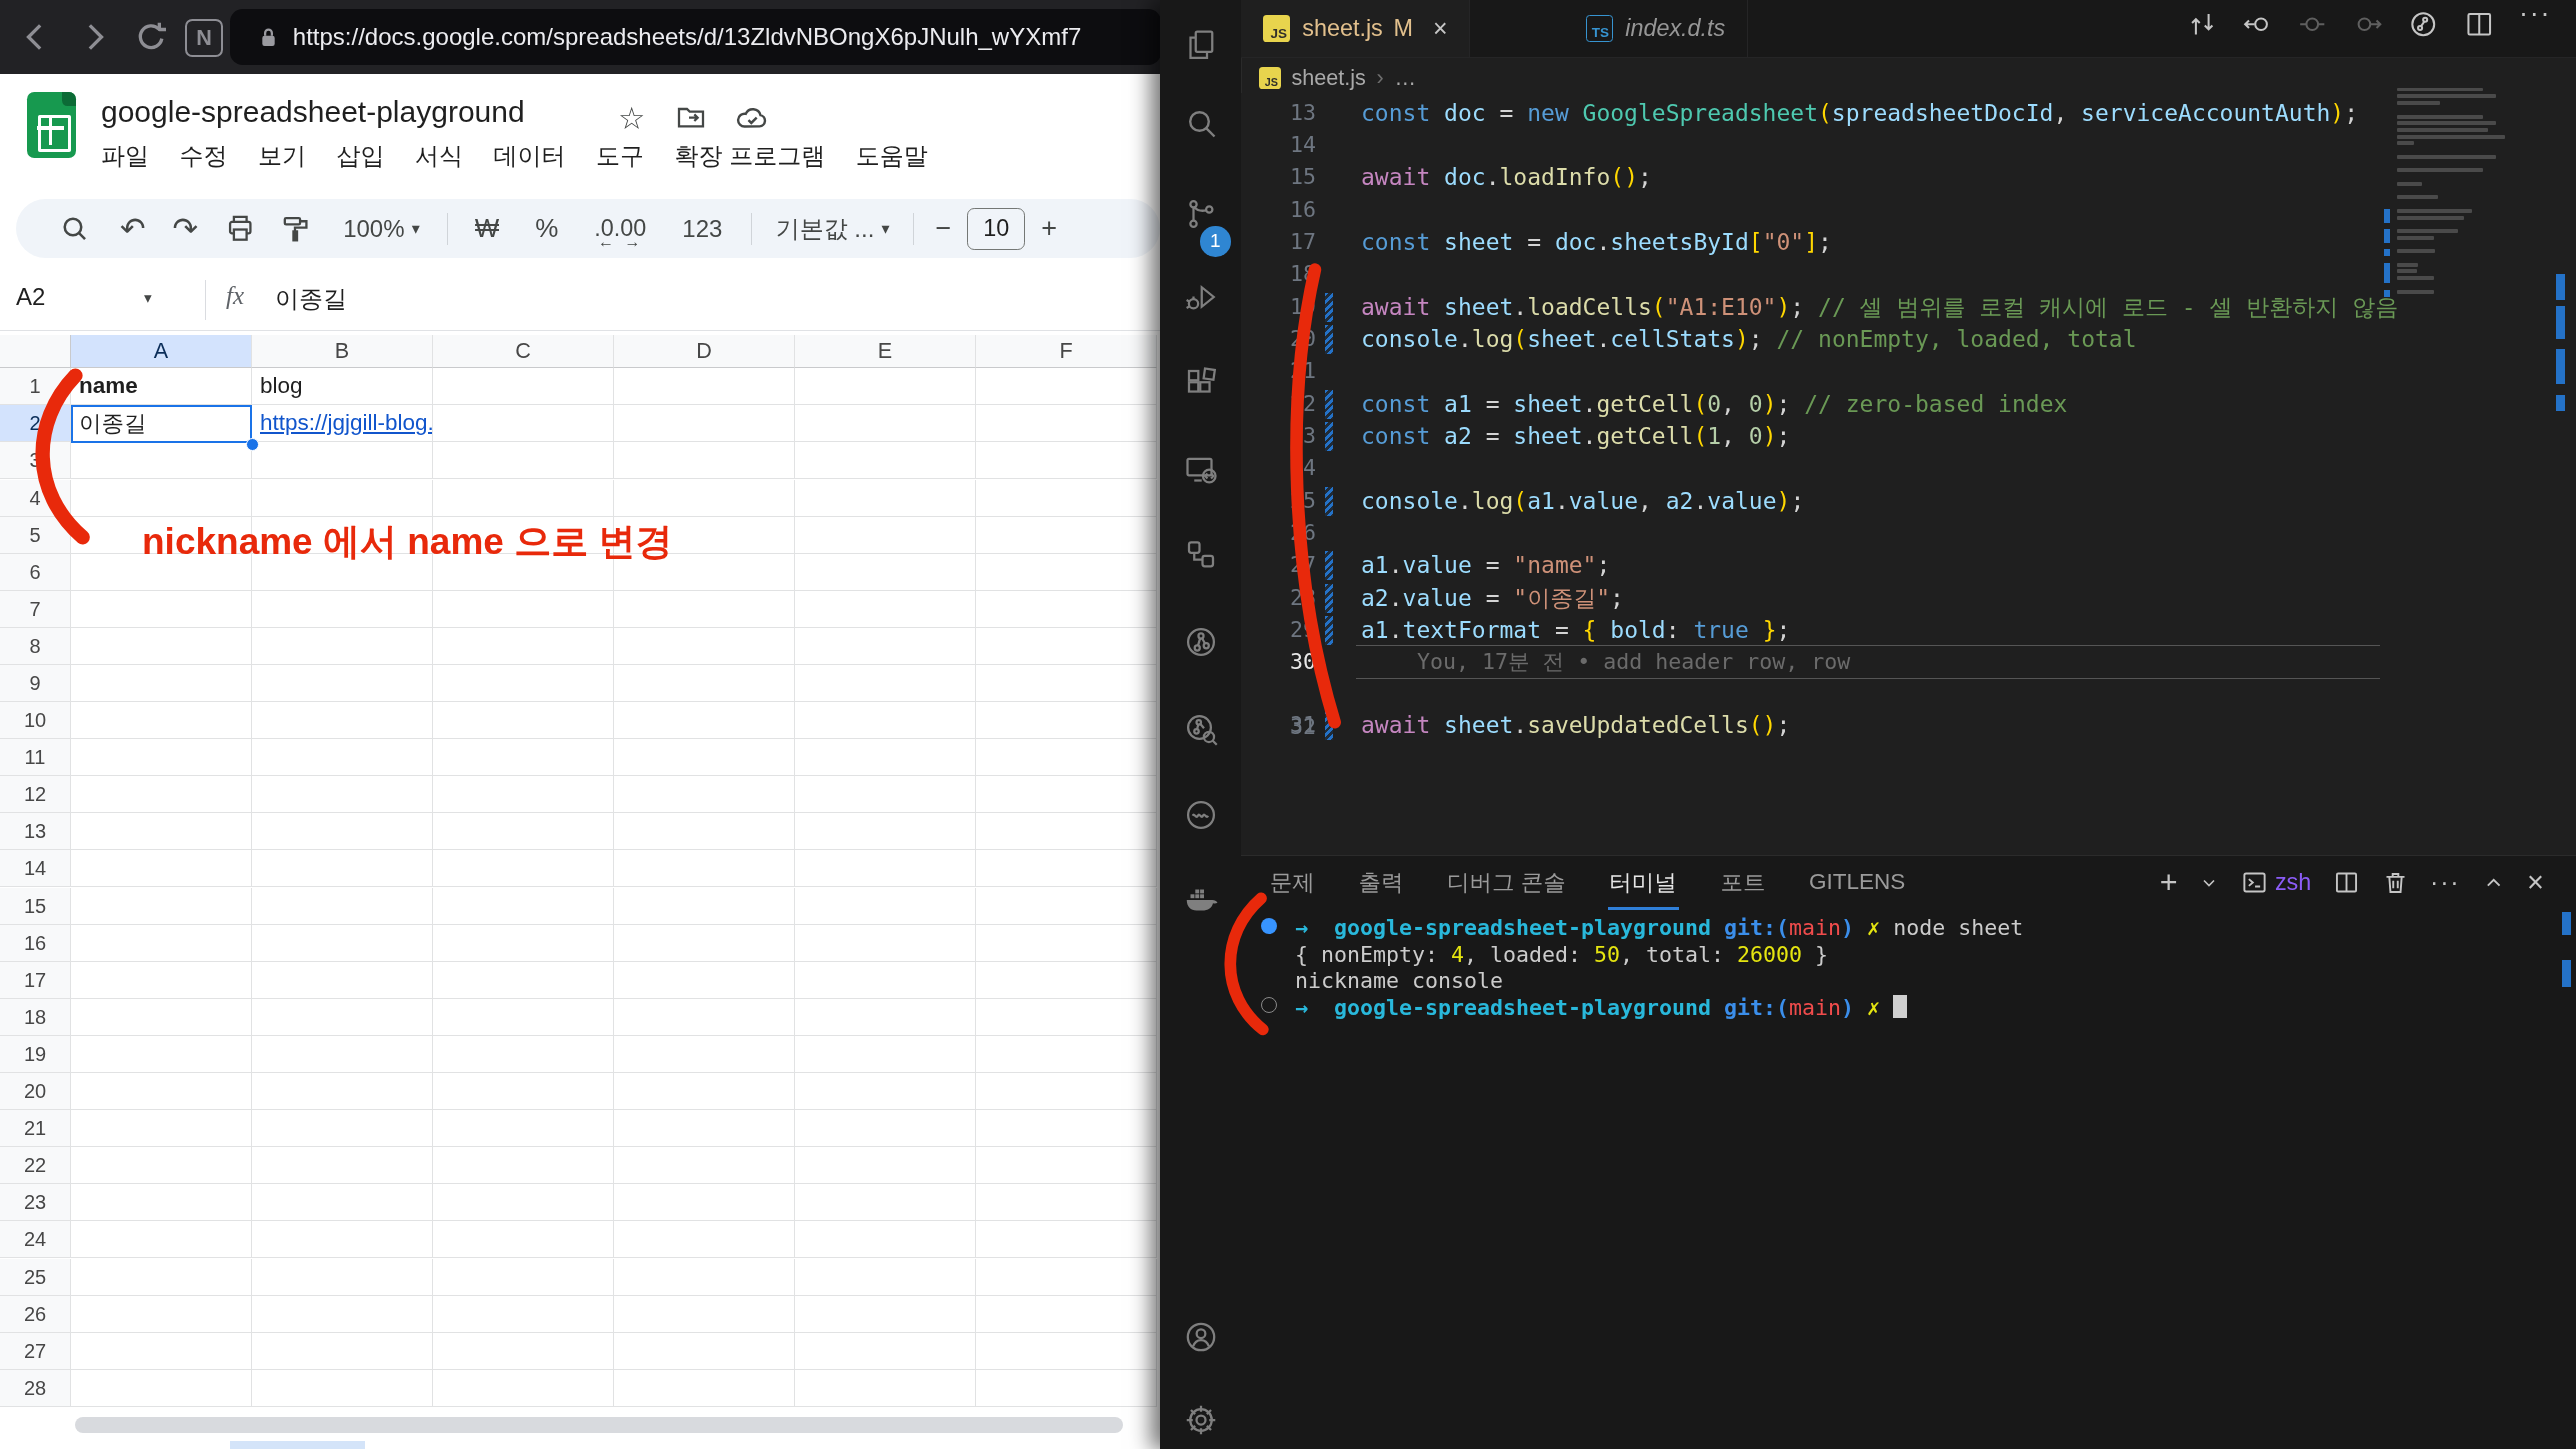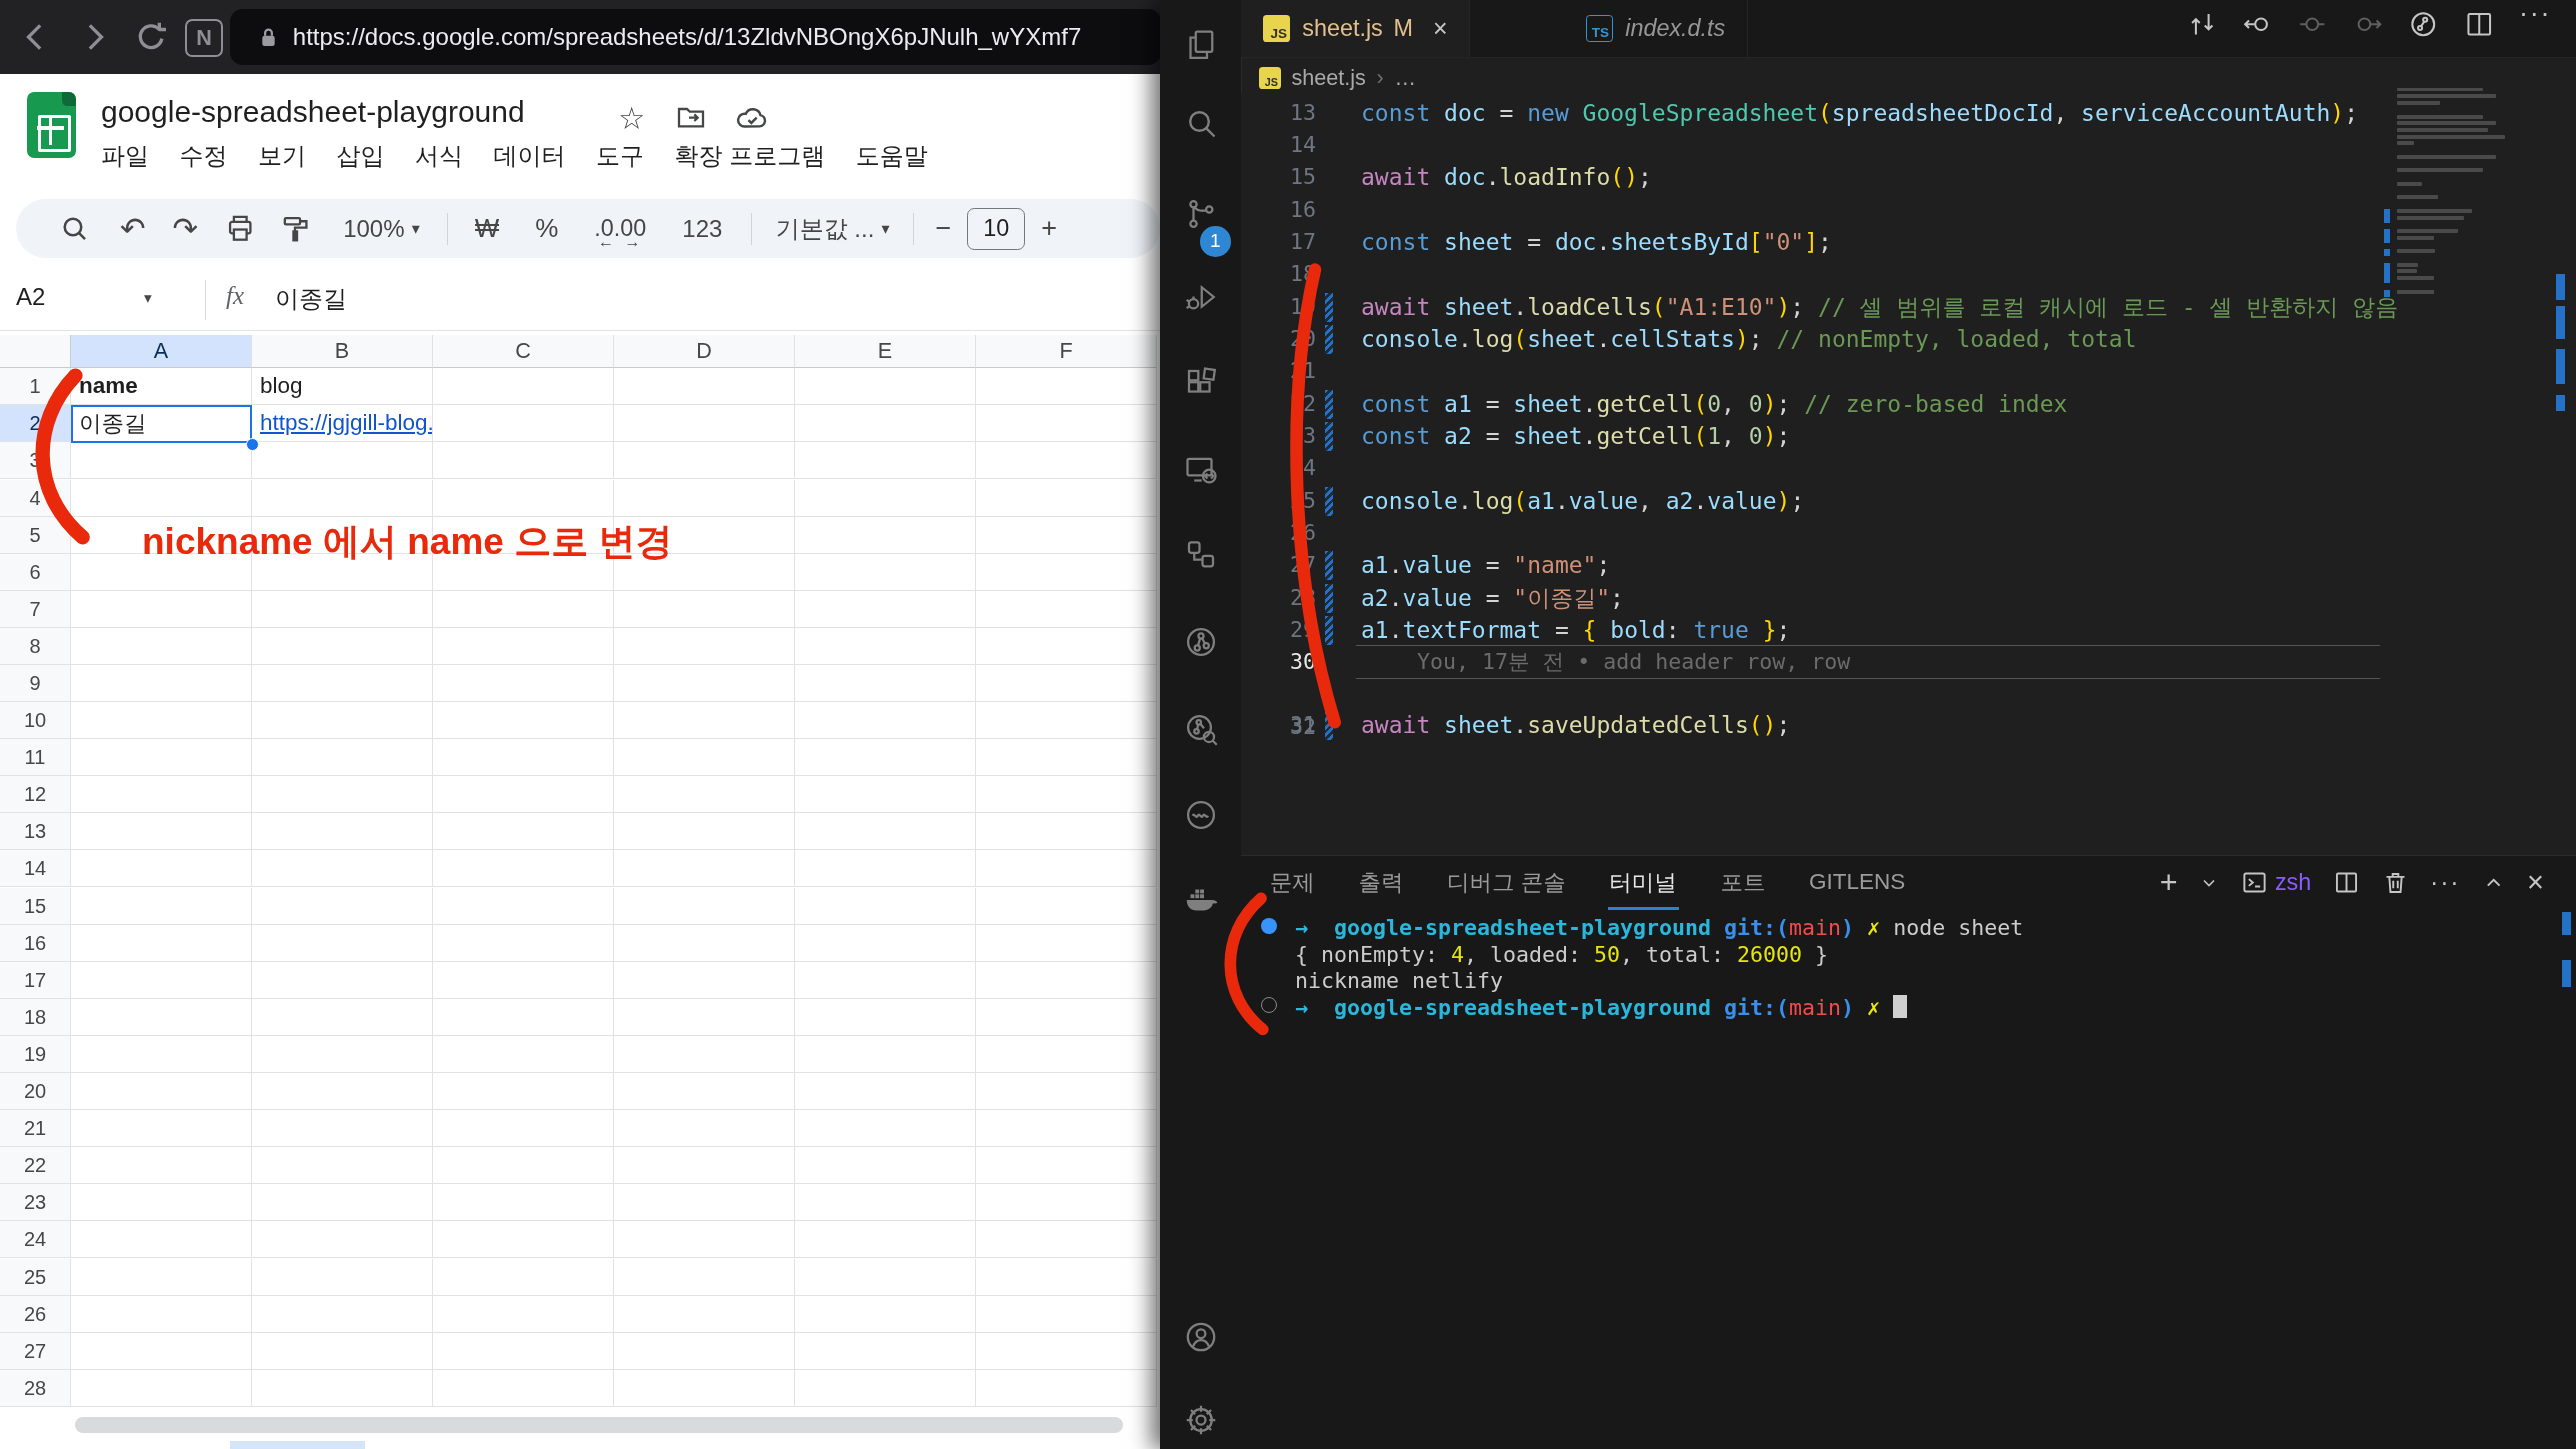--- a/index.html
+++ b/index.html
@@ -778,21 +778,21 @@
       <div class="pa">
           <svg viewBox="0 0 24 24" width="23.4" height="23.4" fill="none" stroke="currentColor" stroke-width="2">
             <path d="M6 15l6-6 6 6"></path>
           </svg>
         </div>
       <div class="pa" style="font-size:29px">×</div>
     </div>
     <div id="term">
         <div class="tline"><span class="tdec run"></span><span class="t-arrow">→  </span><span class="t-proj">google-spreadsheet-playground </span><span class="t-gitb">git:(</span><span class="t-branch">main</span><span class="t-gitb">)</span><span class="t-fg"> </span><span class="t-cross">✗</span><span class="t-fg"> node sheet</span></div>
         <div class="tline"><span class="t-fg">{ nonEmpty: </span><span class="t-num">4</span><span class="t-fg">, loaded: </span><span class="t-num">50</span><span class="t-fg">, total: </span><span class="t-num">26000</span><span class="t-fg"> }</span></div>
-        <div class="tline"><span class="t-fg">nickname netlify</span></div>
+        <div class="tline"><span class="t-fg">nickname console</span></div>
         <div class="tline"><span class="tdec idle"></span><span class="t-arrow">→  </span><span class="t-proj">google-spreadsheet-playground </span><span class="t-gitb">git:(</span><span class="t-branch">main</span><span class="t-gitb">)</span><span class="t-fg"> </span><span class="t-cross">✗</span><span class="t-fg"> </span><span class="tcursor"></span></div>
       </div>
     <div class="tscroll" style="top:56px;height:23.4px"></div>
     <div class="tscroll" style="top:104px;height:27px"></div>
   </div>
 </div>
 
 <svg id="anno" viewBox="0 0 2868 1614" width="2576" height="1450">
   <path d="M 84 418 C 34 470 34 548 92 598" stroke="#e8290b" stroke-width="16" fill="none" stroke-linecap="round"></path>
   <path d="M 1464 300 C 1432 440 1436 640 1486 804" stroke="#e8290b" stroke-width="14" fill="none" stroke-linecap="round"></path>

